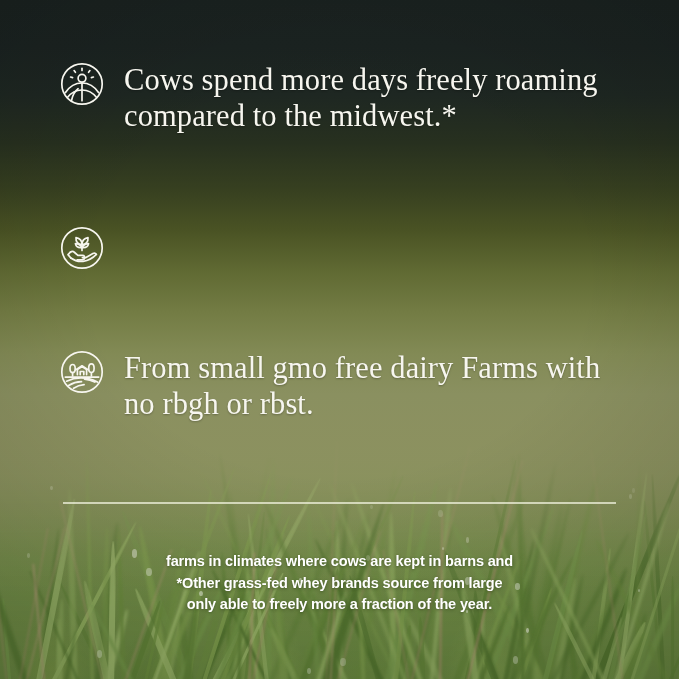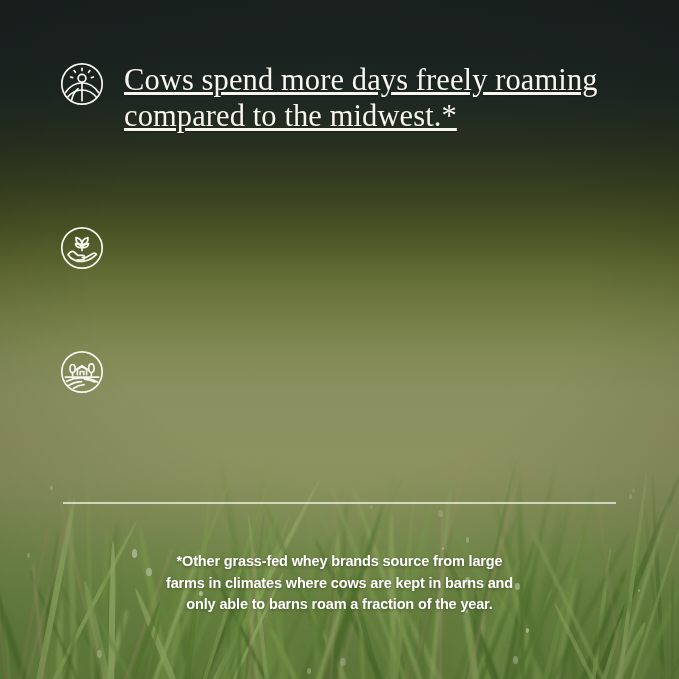--- a/index.html
+++ b/index.html
@@ -101,21 +101,21 @@
   .benefit-text {
     color:#f7f6ef;
     font-family:"Liberation Serif", serif;
     font-size:30.5px;
     line-height:36px;
     letter-spacing:.1px;
     text-shadow:0 1px 2px rgba(0,0,0,.28);
   }
 
   #benefit-1 { left:60px; top:62px;  width:570px; }
-  #benefit-1 .benefit-text { width:500px;text-decoration:underline; }
+  #benefit-1 .benefit-text { width:500px; }
   #benefit-2 { left:60px; top:226px; width:580px; }
   #benefit-2 .benefit-text { width:520px; }
   #benefit-3 { left:60px; top:350px; width:570px; }
   #benefit-3 .benefit-text { width:500px; }
 
   #divider {
     position:absolute;
     left:63px;
     top:502px;
     width:553px;
@@ -386,24 +386,25 @@
           <path d="M12.6 22.7v3.3"></path>
           <ellipse cx="31.4" cy="18.2" rx="2.7" ry="4.3"></ellipse>
           <path d="M31.4 22.5v3.5"></path>
           <path d="M5.3 27.1h33.4"></path>
           <path d="M6.6 31.2c4.6-2.2 9.4-3.3 14.4-3.3 5.6 0 11 1.4 16.4 4.1"></path>
           <path d="M8.6 35.5c4-2.4 8.3-3.7 12.9-3.8"></path>
           <path d="M13.6 38.2c3.2-2.1 6.7-3.3 10.5-3.6"></path>
           <path d="M24.6 29.1c3.6.4 7 1.4 10.2 3"></path>
         </svg>
       </span>
+      <div class="benefit-text">From small gmo free dairy Farms with no rbgh or rbst.</div>
     </div>
 
     <div id="divider"></div>
 
     <div id="footnote">
+      <span class="fl">farms in climates where cows are kept in barns and</span>
       <span class="fl">*Other grass-fed whey brands source from large</span>
-      <span class="fl">farms in climates where cows are kept in barns and</span>
-      <span class="fl">only able to barns roam a fraction of the year.</span>
+      <span class="fl">only able to freely more a fraction of the year.</span>
     </div>
 
   </div>
 </div>
 
 </body></html>

